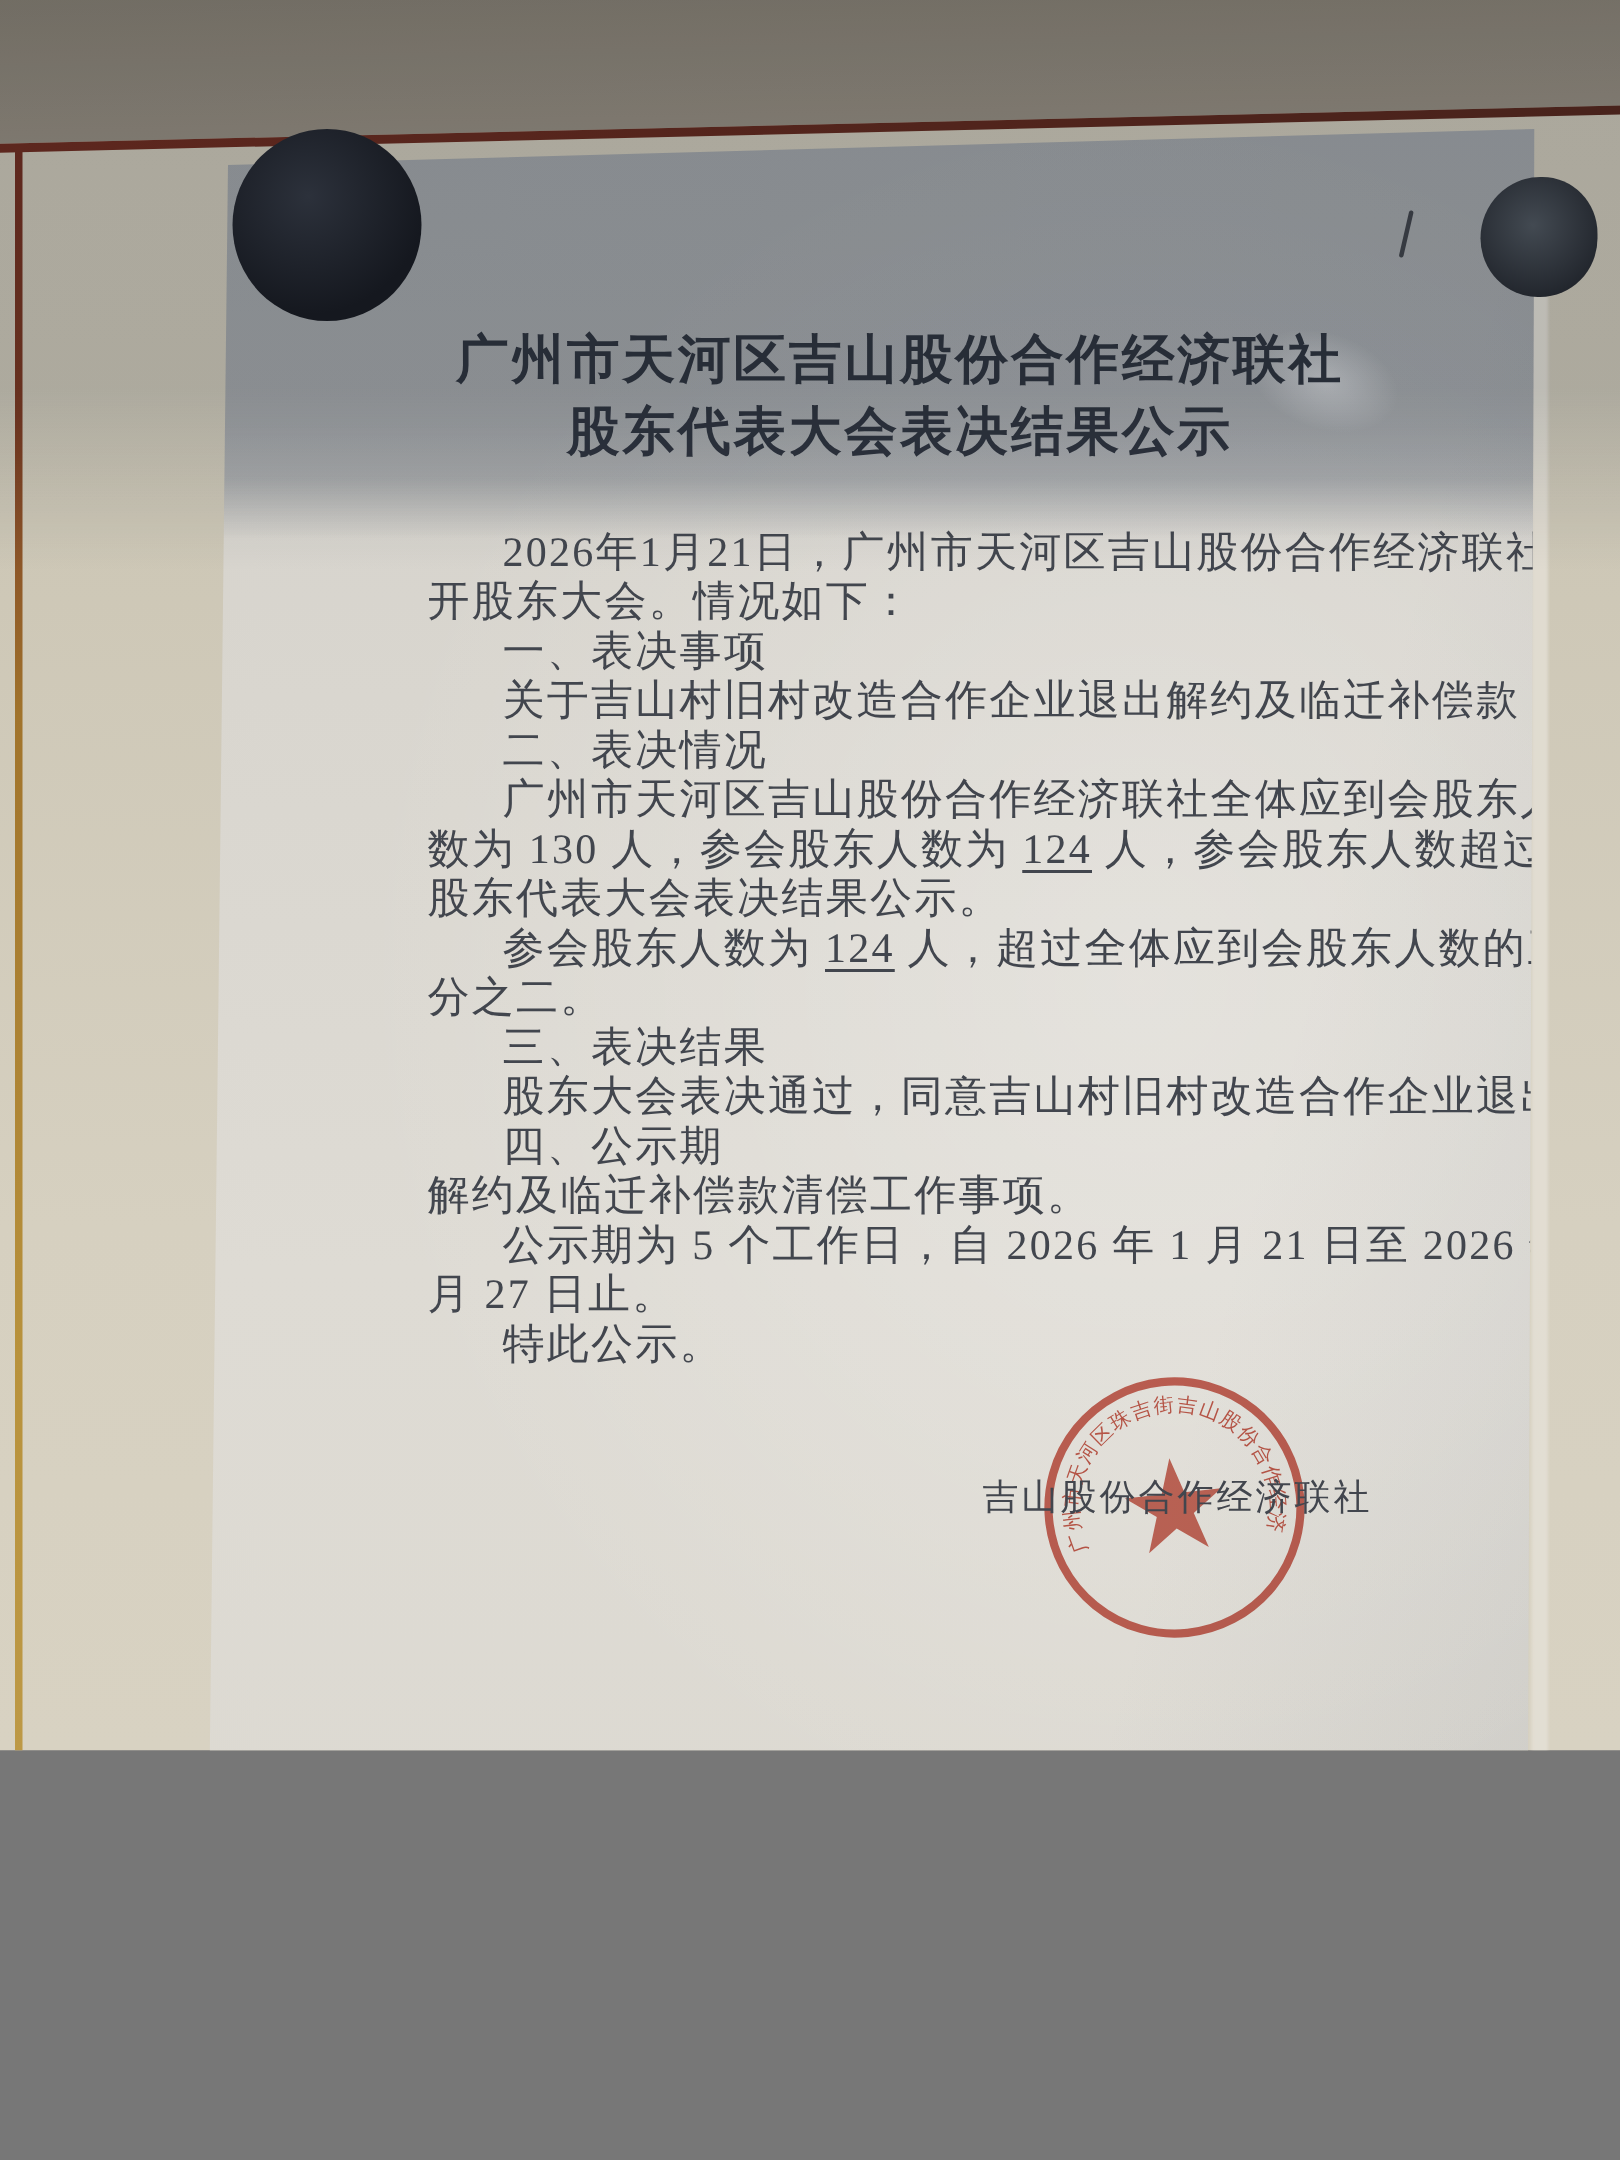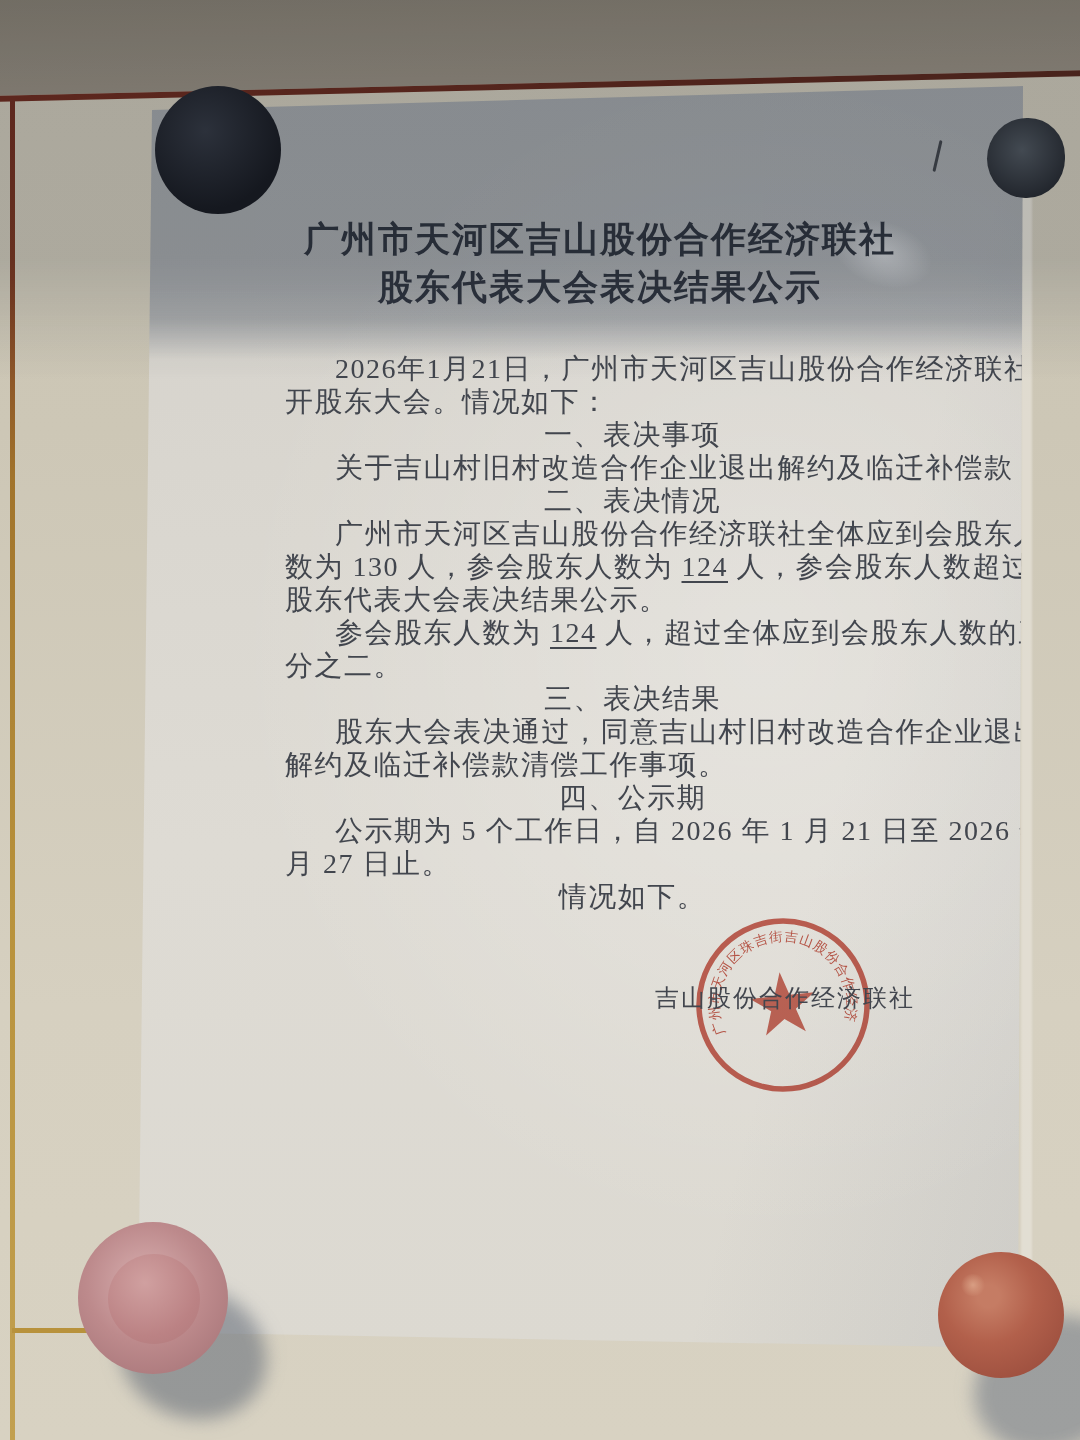--- a/index.html
+++ b/index.html
@@ -1,17 +1,17 @@
 <!DOCTYPE html>
 <html><head>
 <meta charset="utf-8">
 <style>
   html,body{margin:0;padding:0;background:#777;}
   .photo{
-    position:relative;width:1080px;height:1440px;overflow:hidden;
+    position:relative;width:1080px;height:1167px;overflow:hidden;
     background:linear-gradient(to bottom,#cac4b3 0,#cdc7b6 30%,#d6d0c0 70%,#d8d2c2 100%);
     font-family:"Liberation Sans",sans-serif;
   }
   
   .top-strip{position:absolute;left:-10px;top:-16px;width:1110px;height:112px;
     background:linear-gradient(to bottom,#847d70,#948c7f);
     transform:rotate(-1.35deg);transform-origin:0 100%;}
   .frame-top{position:absolute;left:-10px;top:96px;width:1110px;height:6px;
     background:linear-gradient(to right,#6e2d22,#5f2a20 60%,#552820);
     transform:rotate(-1.35deg);transform-origin:0 0;}
@@ -41,21 +41,21 @@
   .pen-mark{position:absolute;left:798px;top:56px;width:3px;height:32px;background:#2f333a;
     transform:rotate(13deg);border-radius:2px;opacity:.85;}
   
   .title{position:absolute;left:147px;width:630px;text-align:center;white-space:nowrap;
     font-family:"Liberation Sans",sans-serif;font-weight:700;font-size:35px;
     letter-spacing:2px;color:#2e343f;}
   .t1{top:132px;} .t2{top:180px;}
   .doc-body{position:absolute;left:147px;top:268px;width:645px;}
   .bl{margin:0;height:33px;line-height:33px;font-size:28px;letter-spacing:1.5px;
     color:#42464e;font-family:"Liberation Serif",serif;white-space:nowrap;}
-  .ind{text-indent:50px;text-align:center;}
+  .ind{text-indent:50px;}
   .u{text-decoration:underline;text-underline-offset:5px;text-decoration-thickness:2px;}
   .sig{position:absolute;right:113px;top:898px;font-size:24px;letter-spacing:2px;
     color:#42464e;font-family:"Liberation Serif",serif;white-space:nowrap;}
   .sigdate{position:absolute;right:158px;top:942px;font-size:28px;letter-spacing:2px;
     color:#42464e;font-family:"Liberation Serif",serif;white-space:nowrap;}
   
   .seal{position:absolute;left:540px;top:816px;width:210px;height:210px;
     transform:rotate(-6deg);mix-blend-mode:multiply;opacity:.9;}
   
   .magnet{position:absolute;border-radius:50%;}
@@ -102,25 +102,25 @@
       <p class="bl ind">一、表决事项</p>
       <p class="bl ind">关于吉山村旧村改造合作企业退出解约及临迁补偿款</p>
       <p class="bl ind">二、表决情况</p>
       <p class="bl ind">广州市天河区吉山股份合作经济联社全体应到会股东人</p>
       <p class="bl"><span>数为 130 人，参会股东人数为 </span><span class="u">124</span><span> 人，参会股东人数超过全</span></p>
       <p class="bl">股东代表大会表决结果公示。</p>
       <p class="bl ind"><span>参会股东人数为 </span><span class="u">124</span><span> 人，超过全体应到会股东人数的三</span></p>
       <p class="bl">分之二。</p>
       <p class="bl ind">三、表决结果</p>
       <p class="bl ind">股东大会表决通过，同意吉山村旧村改造合作企业退出</p>
+      <p class="bl ind">四、公示期</p>
       <p class="bl">解约及临迁补偿款清偿工作事项。</p>
-      <p class="bl ind">四、公示期</p>
       <p class="bl ind">公示期为 5 个工作日，自 2026 年 1 月 21 日至 2026 年 1</p>
       <p class="bl">月 27 日止。</p>
-      <p class="bl ind">情况如下。</p>
+      <p class="bl ind">特此公示。</p>
     </div>
 
     <svg class="seal" viewBox="0 0 210 210">
       <circle cx="105" cy="105" r="84" fill="none" stroke="#c13b2a" stroke-width="5.5" opacity="0.85"></circle>
       <polygon opacity="0.82" fill="#c13b2a" points="105,72 112.6,95.5 137.3,95.5 117.4,110 125,133.5 105,119 85,133.5 92.6,110 72.7,95.5 97.4,95.5"></polygon>
       <path id="sealArc" d="M 44.9 126.9 A 64 64 0 1 1 165.1 126.9" fill="none"></path>
       <text font-size="13.5" fill="#c13b2a" opacity="0.9" letter-spacing="1" font-family="Liberation Sans, sans-serif">
         <textPath href="#sealArc">广州市天河区珠吉街吉山股份合作经济联社</textPath>
       </text>
     </svg>

